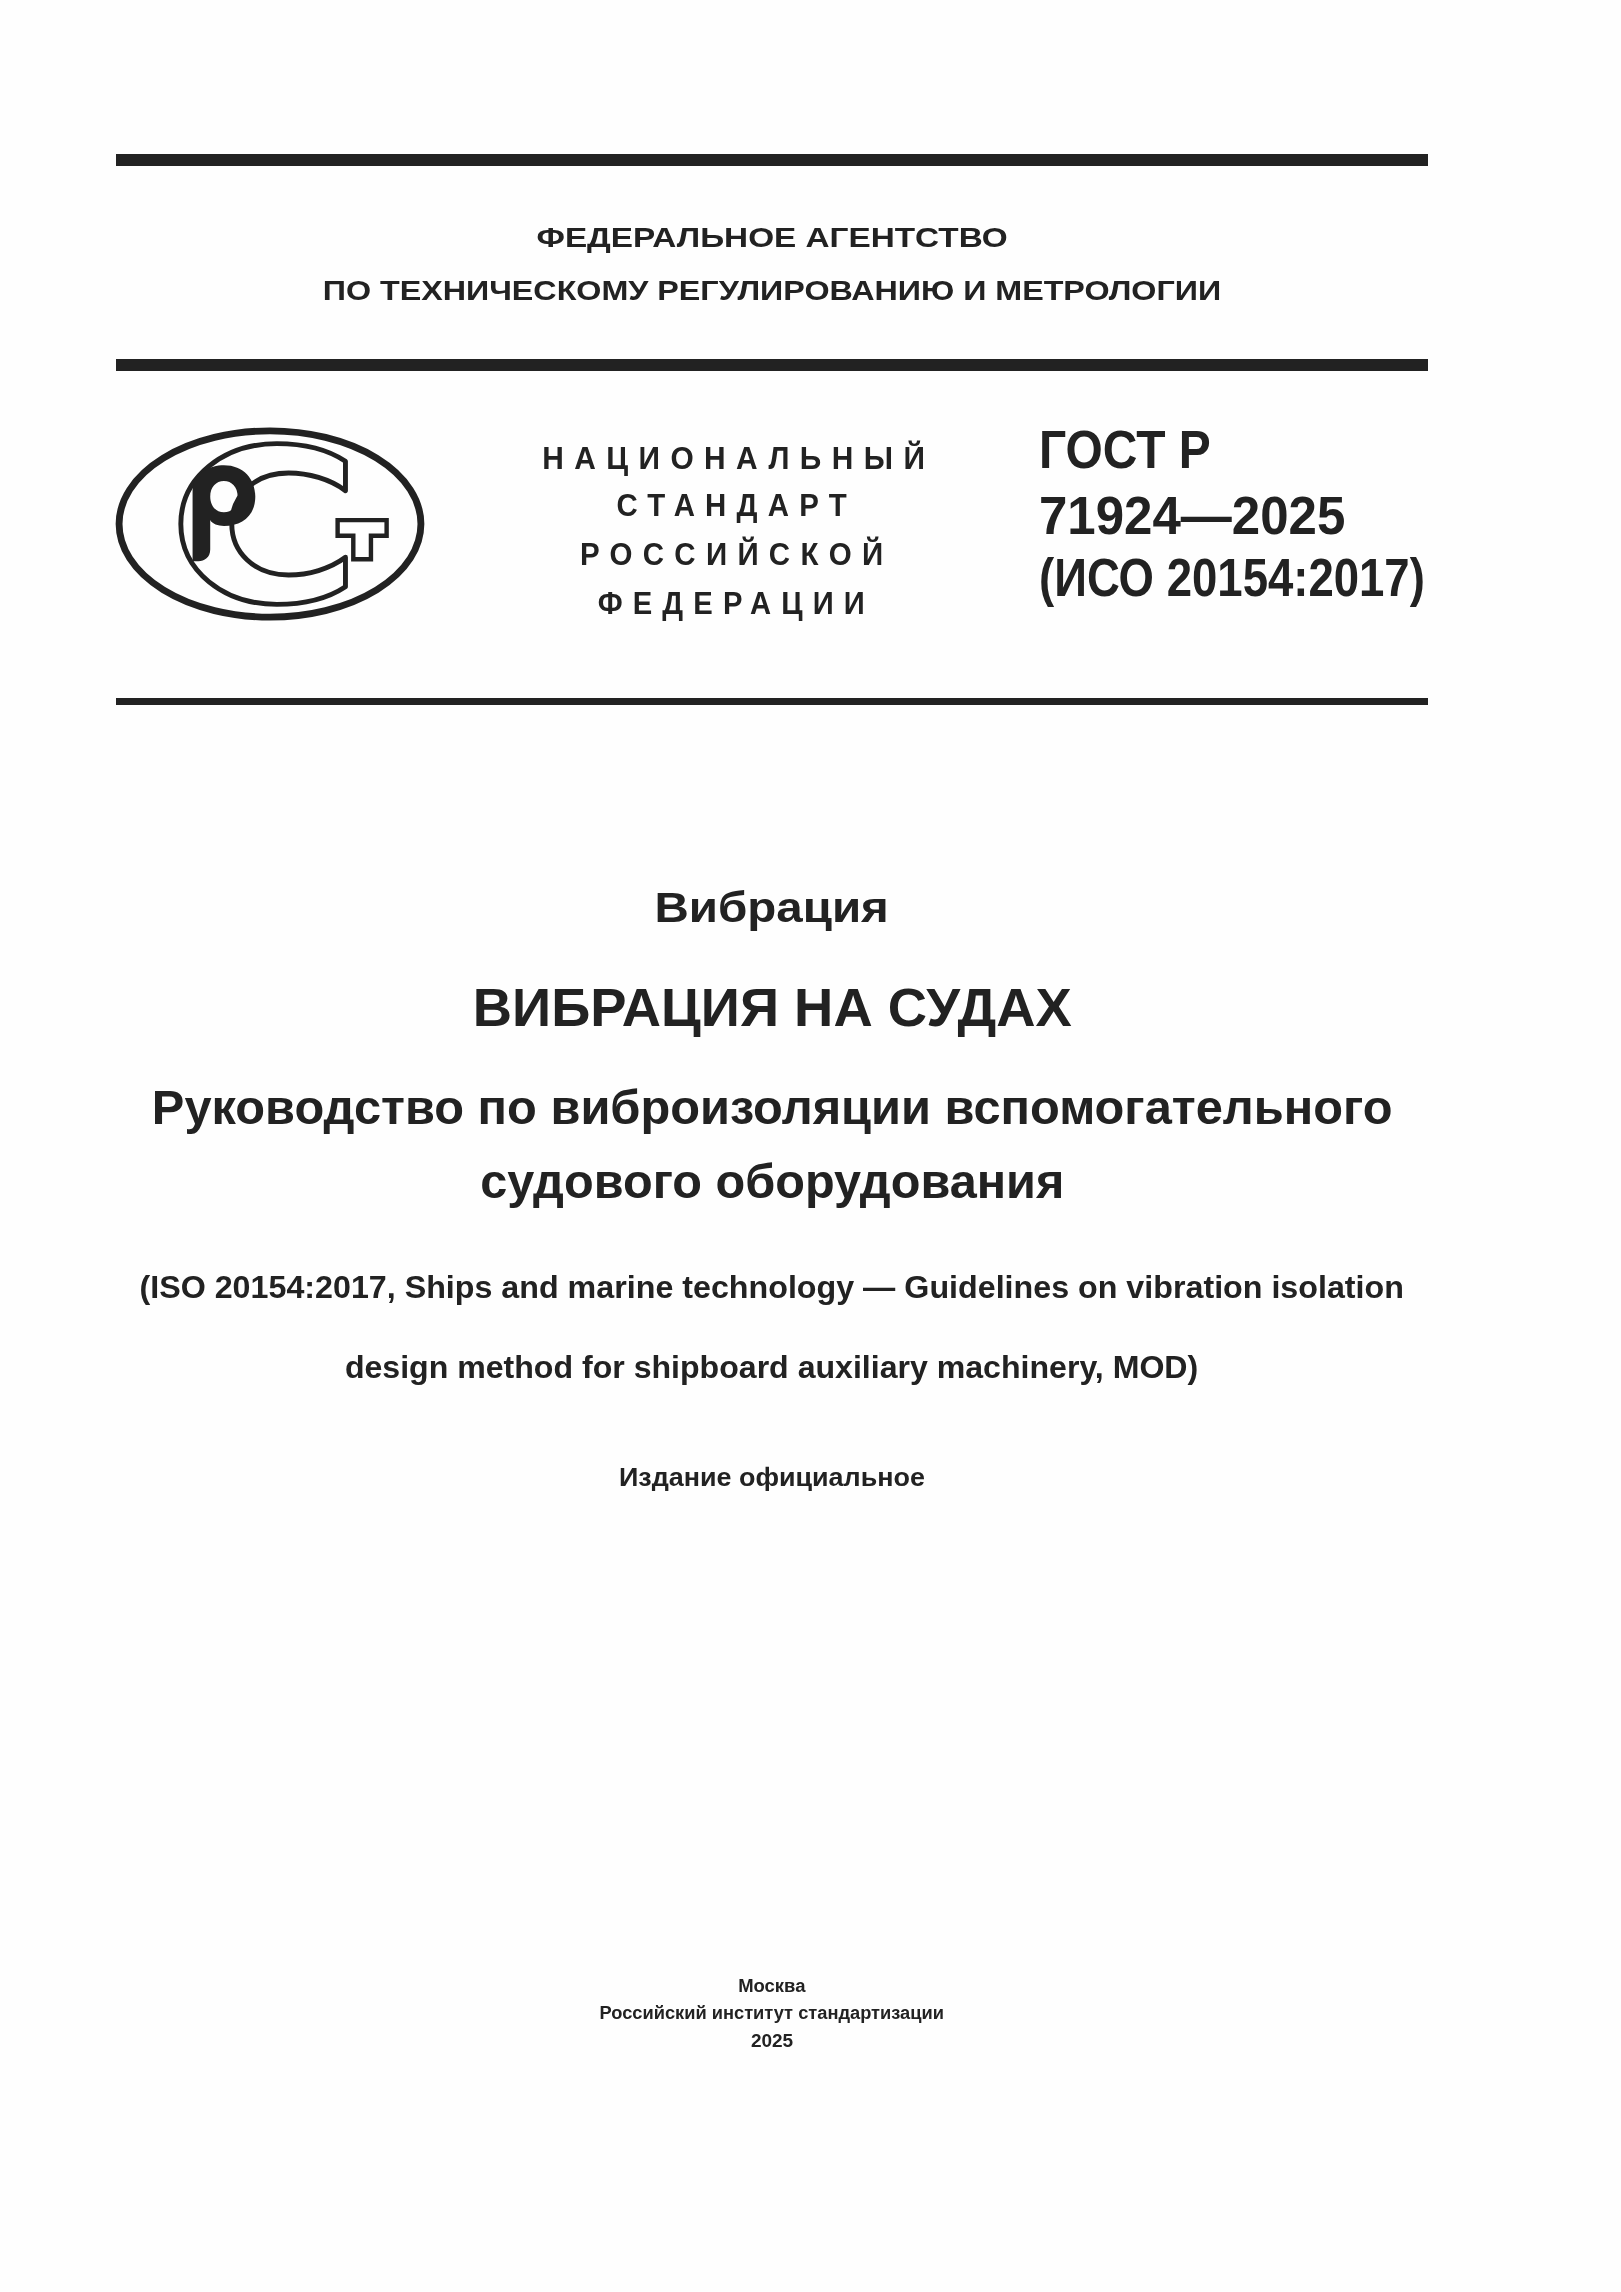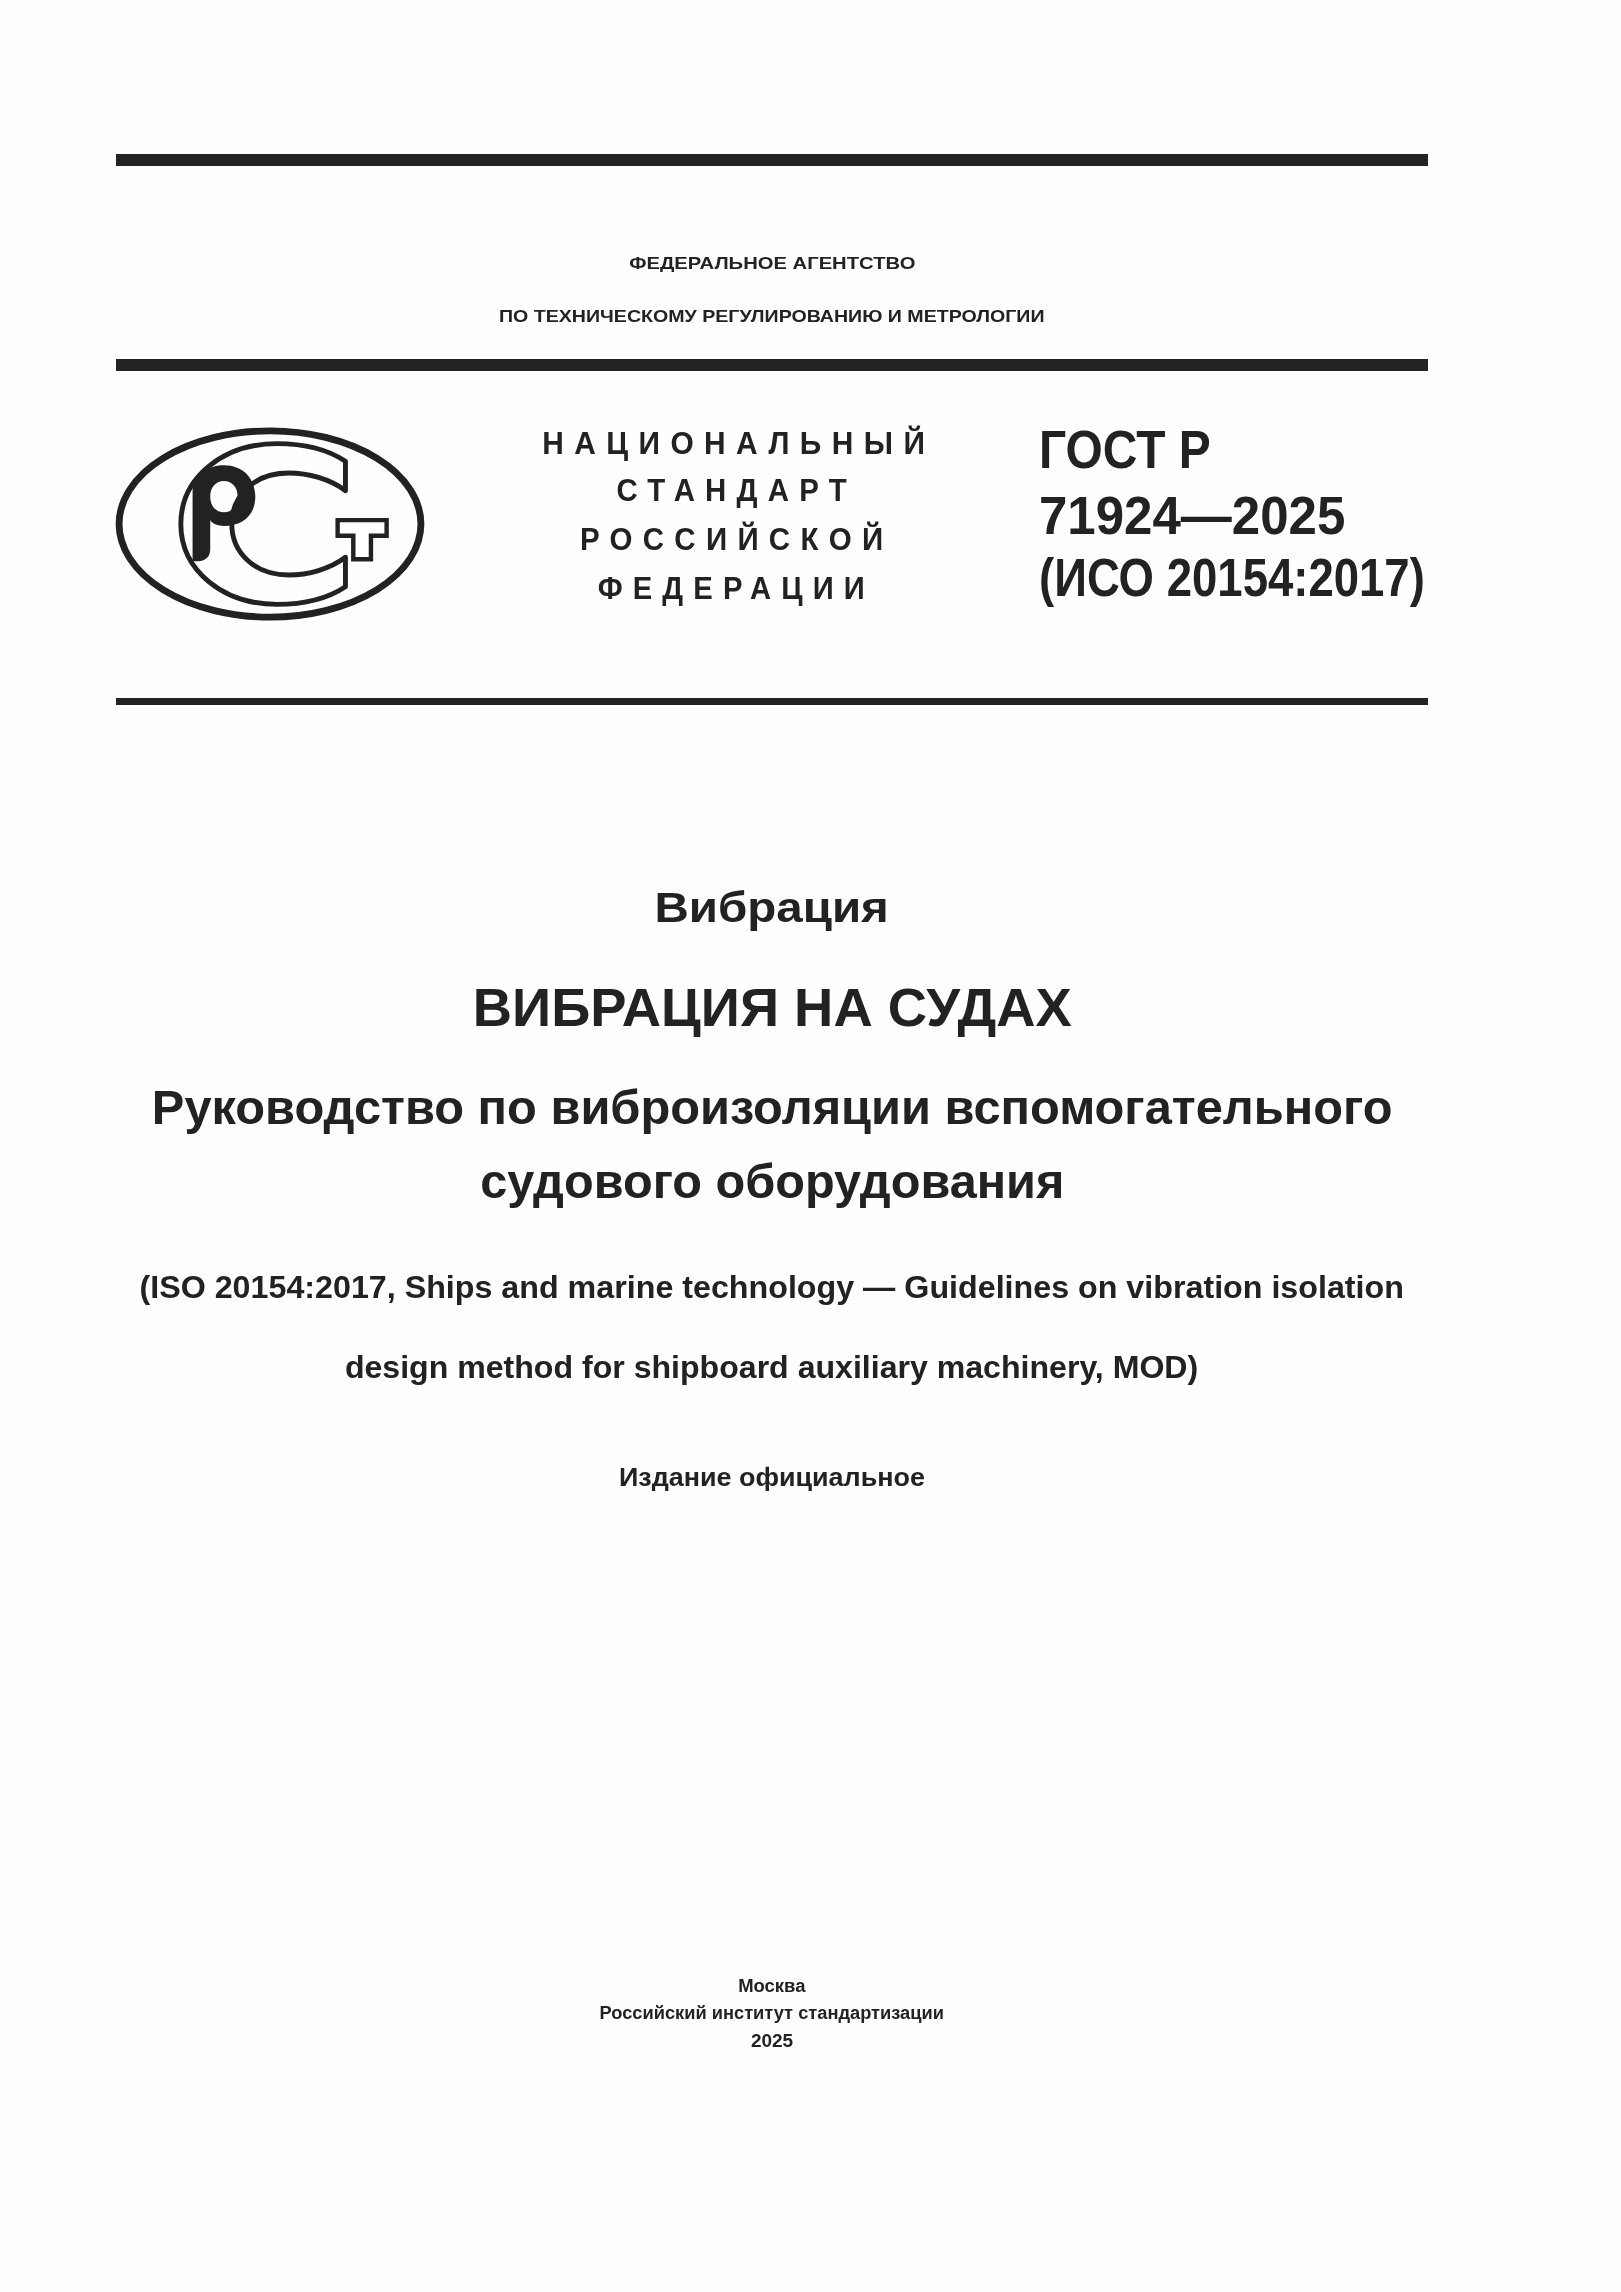--- a/index.html
+++ b/index.html
@@ -33,31 +33,32 @@
       width: 1312px;
       text-align: center;
       font-weight: bold;
       white-space: nowrap;
       line-height: 1.12;
     }
     .line > span {
       display: inline-block;
       transform-origin: 50% 50%;
     }
-    .agency { font-size: 17px; margin-top: 32px; }
+    .agency { font-size: 28px; }
     .natstd {
       position: absolute;
       left: 535px;
       width: 392px;
       text-align: center;
       font-weight: bold;
       font-size: 31px;
       line-height: 1.12;
       white-space: nowrap;
       letter-spacing: 10.8px;
+      margin-top: 15px;
     }
     .natstd > span {
       display: inline-block;
       transform-origin: 50% 50%;
       margin-right: -10.8px;
     }
     .gost {
       position: absolute;
       left: 1039px;
       font-weight: bold;

